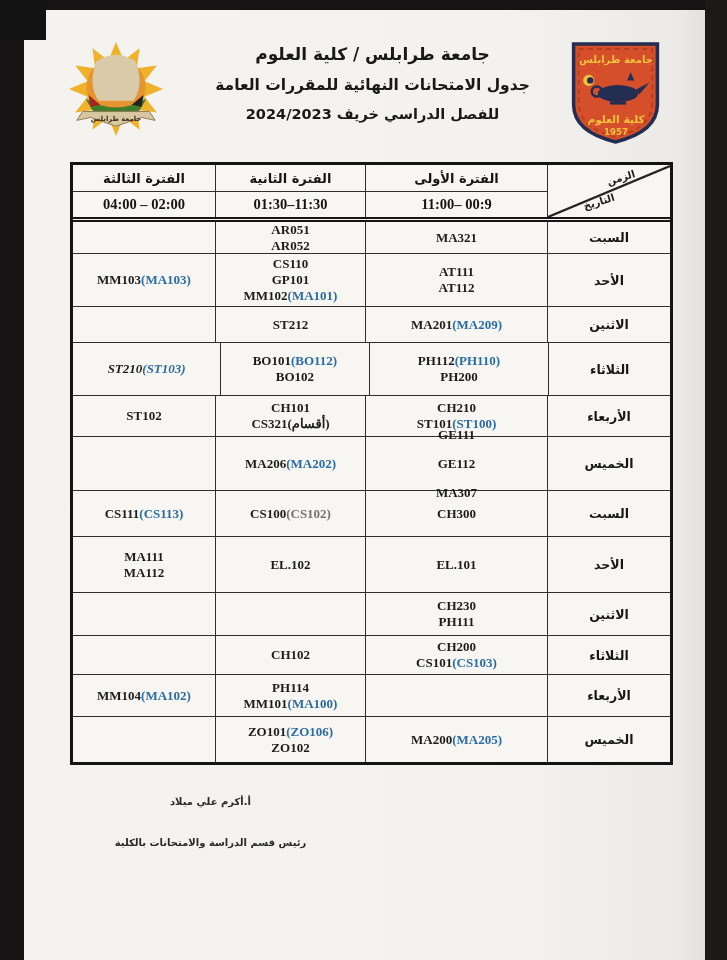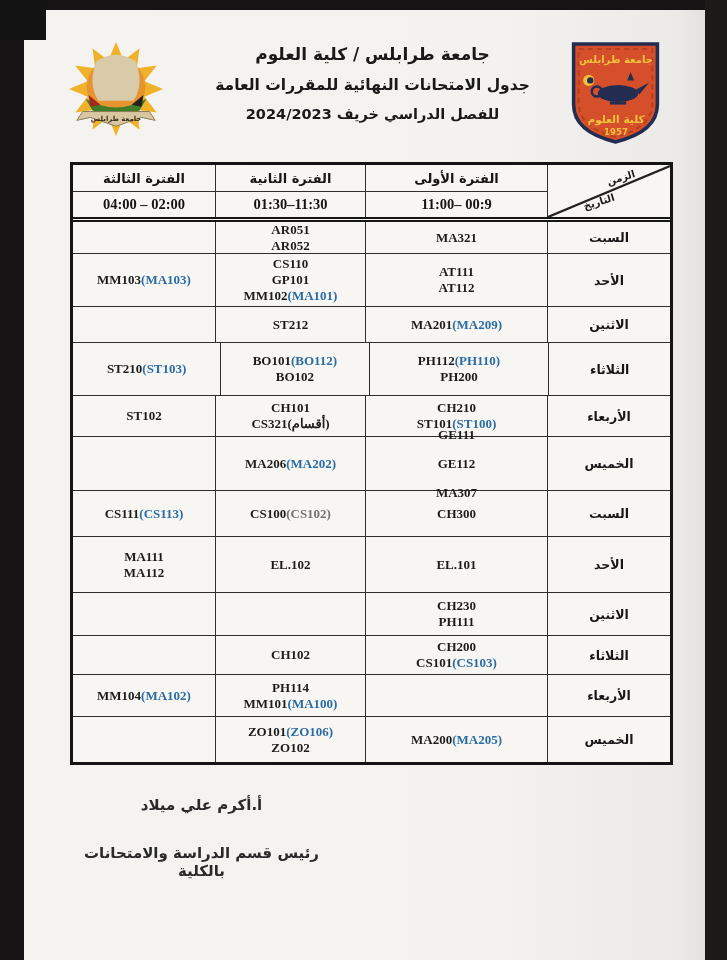--- a/index.html
+++ b/index.html
@@ -31,22 +31,22 @@
   .trow{display:flex;border-bottom:1.5px solid #2f2f2f;box-sizing:border-box;}
   .trow:last-child{border-bottom:none;}
   .cell{display:flex;flex-direction:column;align-items:center;justify-content:center;
         border-right:1.5px solid #2f2f2f;box-sizing:border-box;}
   .day-cell{display:flex;align-items:center;justify-content:center;box-sizing:border-box;
             font-weight:bold;font-size:12.5px;color:#161616;}
   .code-line{font-family:"Liberation Serif","DejaVu Serif",serif;font-weight:bold;
              font-size:13px;line-height:16px;color:#1c1c1c;white-space:nowrap;}
 
   
-  .footer-sign{position:absolute;left:84px;top:796px;width:235px;text-align:center;
-               color:#2a2a2a;font-size:15px;font-weight:600;}
+  .footer-sign{position:absolute;left:93px;top:796px;width:235px;text-align:center;
+               color:#2a2a2a;font-size:10px;font-weight:600;}
   .footer-sign .fs2{margin-top:30px;}
 </style>
 </head>
 <body>
 
 <div class="photo">
   <div class="paper"></div>
   <div class="corner-notch"></div>
   <div class="right-bar"></div>
 
@@ -137,21 +137,21 @@
           <div class="cell" style="width: 143px;"></div>
           <div class="cell" style="width: 150px;">
             <div class="code-line"><span>ST212</span></div>
           </div>
           <div class="cell" style="width: 182px;">
             <div class="code-line"><span>MA201</span><span style="color: rgb(43, 108, 163);">(MA209)</span></div>
           </div>
           <div class="day-cell" dir="rtl" style="width: 122px;">الاثنين</div>
         </div>
         <div class="trow" style="height: 53px;">
-          <div class="cell" style="width: 150px;">
+          <div class="cell" style="width: 150px; font-style: italic;">
             <div class="code-line"><span>ST210</span><span style="color: rgb(43, 108, 163);">(ST103)</span></div>
           </div>
           <div class="cell" style="width: 150px;">
             <div class="code-line"><span>BO101</span><span style="color: rgb(43, 108, 163);">(BO112)</span></div>
             <div class="code-line"><span>BO102</span></div>
           </div>
           <div class="cell" style="width: 182px;">
             <div class="code-line"><span>PH112</span><span style="color: rgb(43, 108, 163);">(PH110)</span></div>
             <div class="code-line"><span>PH200</span></div>
           </div>

